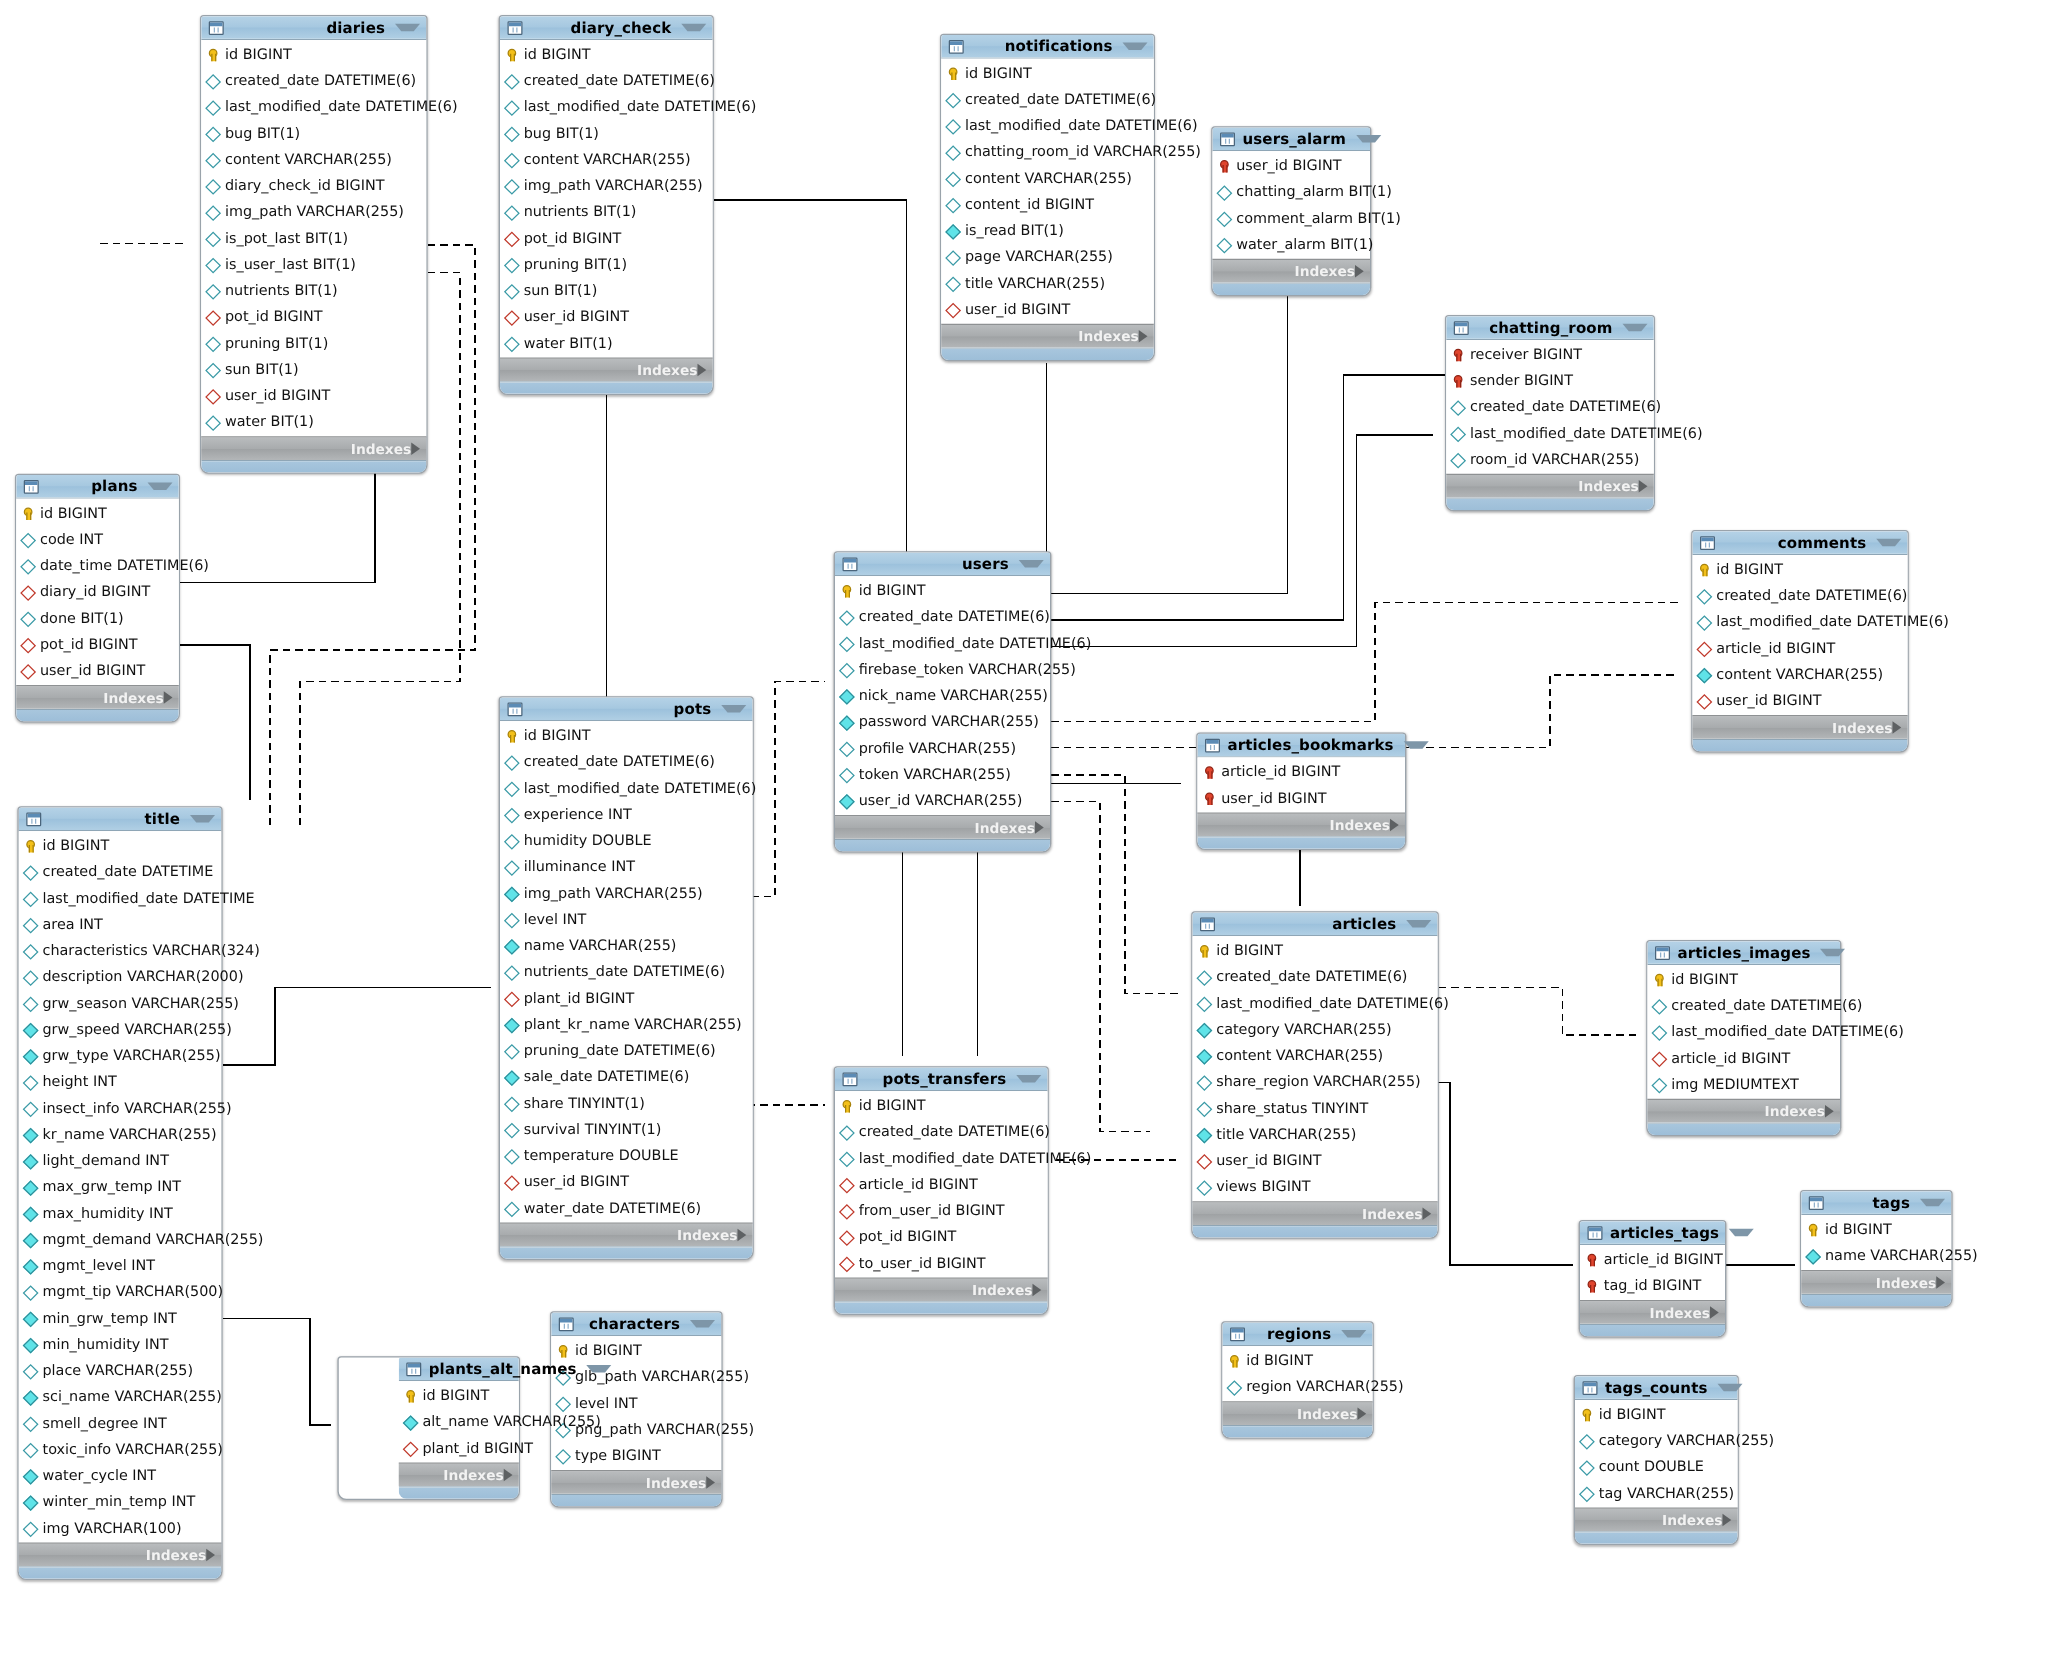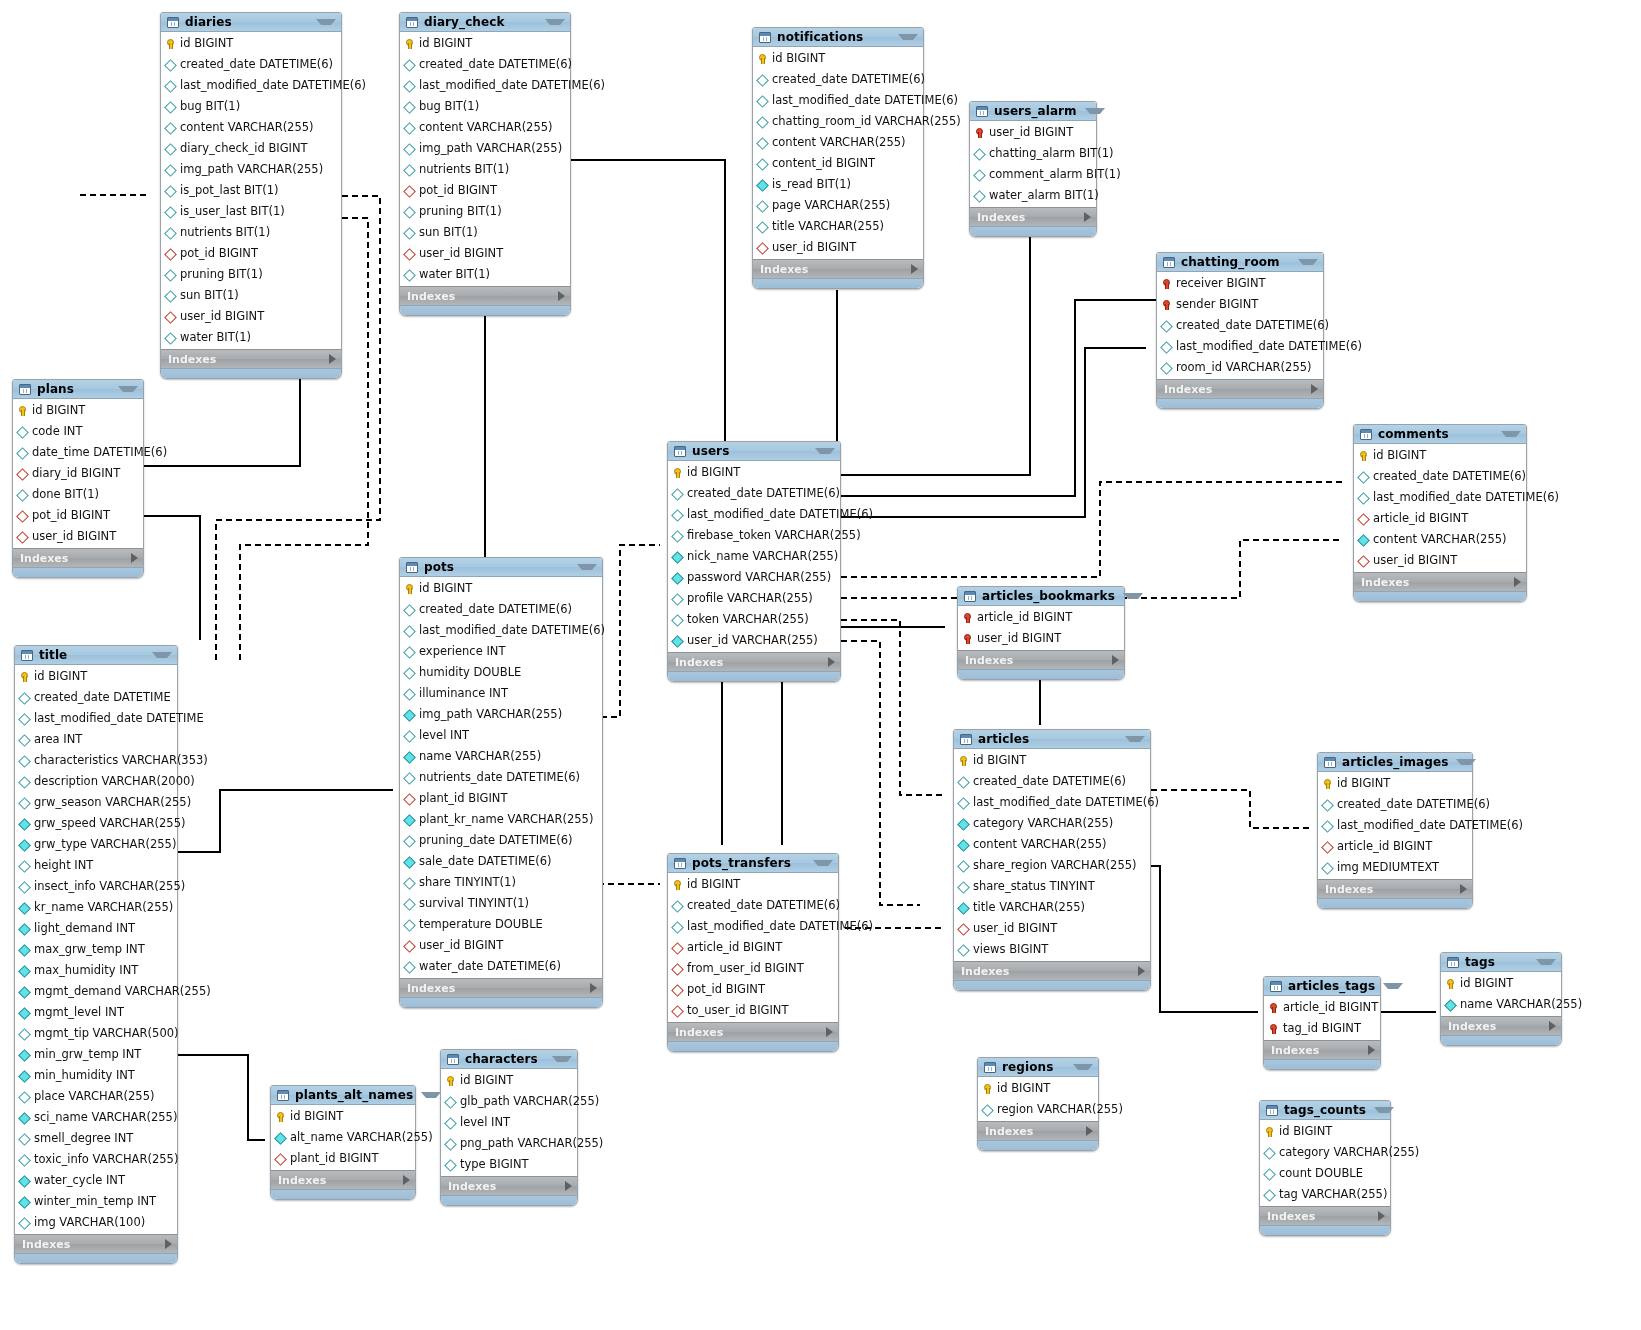--- a/index.html
+++ b/index.html
@@ -2,21 +2,21 @@
 <html><head>
 <meta charset="utf-8">
 <title>EER Diagram</title>
 <style>
   html,body{margin:0;padding:0;background:#fff;}
   body{
     width:1641px;height:1330px;position:relative;overflow:hidden;
     font-family:"DejaVu Sans","Liberation Sans",sans-serif;
     font-size:11.5px;color:#111;
   }
-  #canvas{position:absolute;inset:0;}
+  #canvas{position:absolute;inset:0;text-align:right;}
   #wires{position:absolute;left:0;top:0;width:1641px;height:1330px;pointer-events:none;}
 
   
   .tbl{
     position:absolute;
     background:#fff;
     border:1px solid #9aa3ab;
     border-radius:3px 3px 7px 7px;
     box-shadow:0 1px 2px rgba(0,0,0,.28);
     box-sizing:border-box;
@@ -662,21 +662,21 @@
         <div class="col">
           <span class="g dia"></span>
           <span class="cname">last_modified_date DATETIME</span>
         </div>
         <div class="col">
           <span class="g dia"></span>
           <span class="cname">area INT</span>
         </div>
         <div class="col">
           <span class="g dia"></span>
-          <span class="cname">characteristics VARCHAR(353)</span>
+          <span class="cname">characteristics VARCHAR(324)</span>
         </div>
         <div class="col">
           <span class="g dia"></span>
           <span class="cname">description VARCHAR(2000)</span>
         </div>
         <div class="col">
           <span class="g dia"></span>
           <span class="cname">grw_season VARCHAR(255)</span>
         </div>
         <div class="col">
@@ -1019,21 +1019,21 @@
           <span class="g dia"></span>
           <span class="cname">tag VARCHAR(255)</span>
         </div>
       </div>
       <div class="idx">
         <span class="ilbl">Indexes</span>
         <span class="iarr"></span>
       </div>
       <div class="foot"></div>
     </div>
-    <div class="tbl" style="left: 270px; top: 1085px; width: 146px;">
+    <div class="tbl" style="left: 270px; top: 1085px; width: 146px; padding-left: 48px;">
       <div class="hdr">
         <span class="tbl-icon"></span>
         <span class="tname">plants_alt_names</span>
         <span class="caret"></span>
       </div>
       <div class="cols">
         <div class="col">
           <span class="g key"></span>
           <span class="cname">id BIGINT</span>
         </div>

